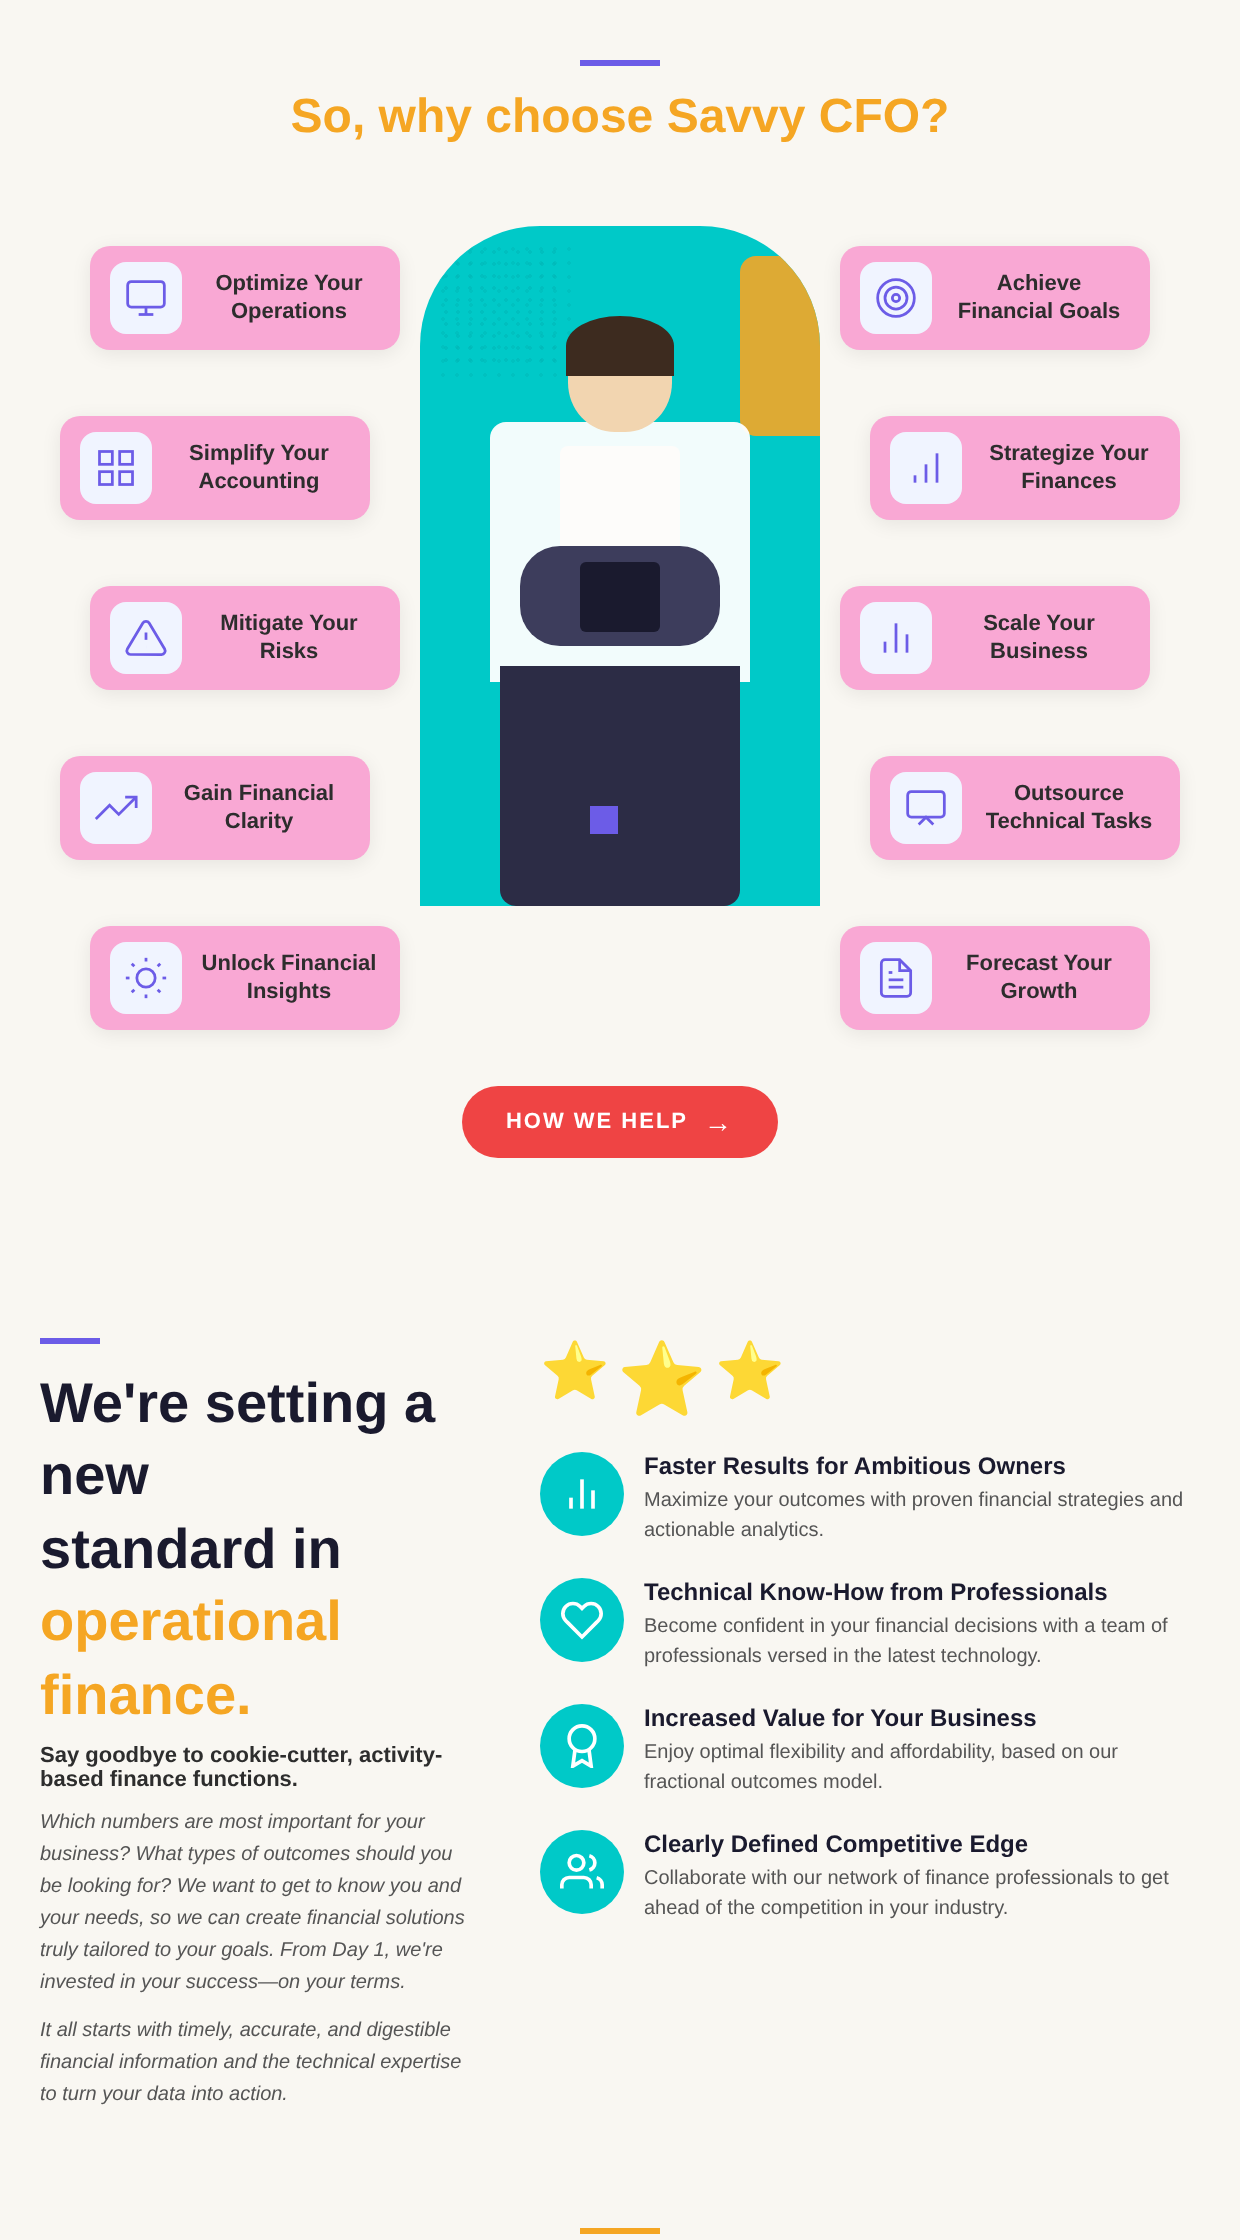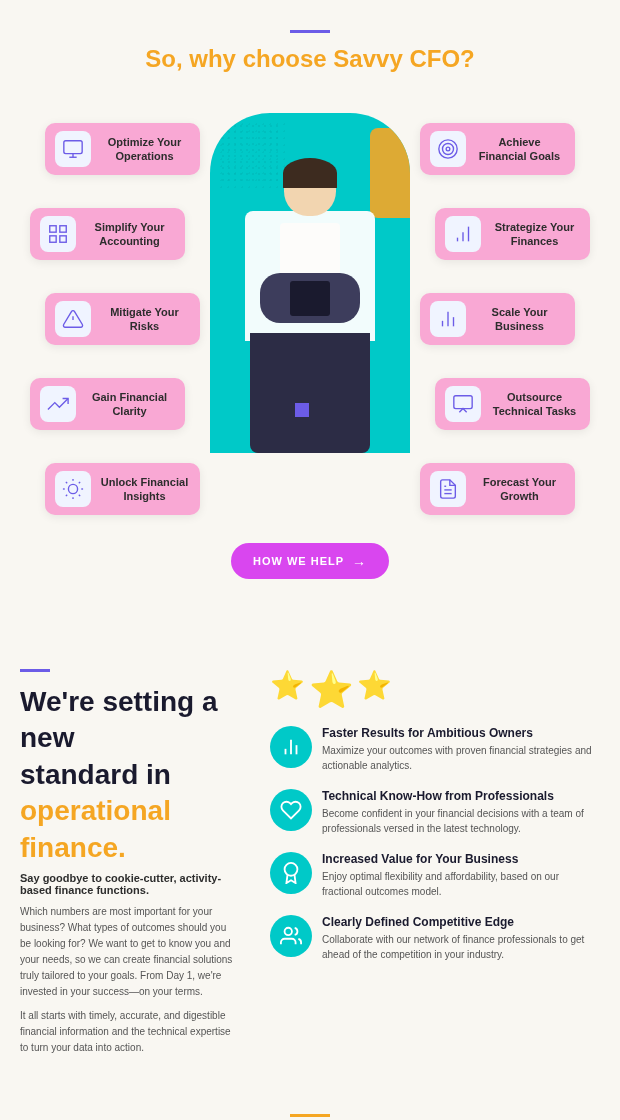--- a/index.html
+++ b/index.html
@@ -120,21 +120,21 @@
     .card-achieve { top: 30px; right: 25px; }
     .card-strategize { top: 115px; right: 10px; }
     .card-scale { top: 200px; right: 25px; }
     .card-outsource { top: 285px; right: 10px; }
     .card-forecast { top: 370px; right: 25px; }
 
     .how-we-help-btn {
       display: inline-flex;
       align-items: center;
       gap: 8px;
-      background: #d946ef;
+      background: #ef4444;
       color: white;
       border: none;
       border-radius: 25px;
       padding: 10px 22px;
       font-size: 11px;
       font-weight: 600;
       letter-spacing: 1px;
       cursor: pointer;
       margin: 20px auto 10px;
     }
@@ -171,20 +171,21 @@
       font-size: 11px;
       font-weight: 600;
       color: #2d2d2d;
       margin-bottom: 8px;
     }
     .left-col .body-text {
       font-size: 10px;
       color: #555;
       line-height: 1.6;
       margin-bottom: 8px;
+      font-style: italic;
     }
 
     .right-col {
       flex: 1;
     }
 
     
     .stars-row {
       display: flex;
       gap: 4px;

